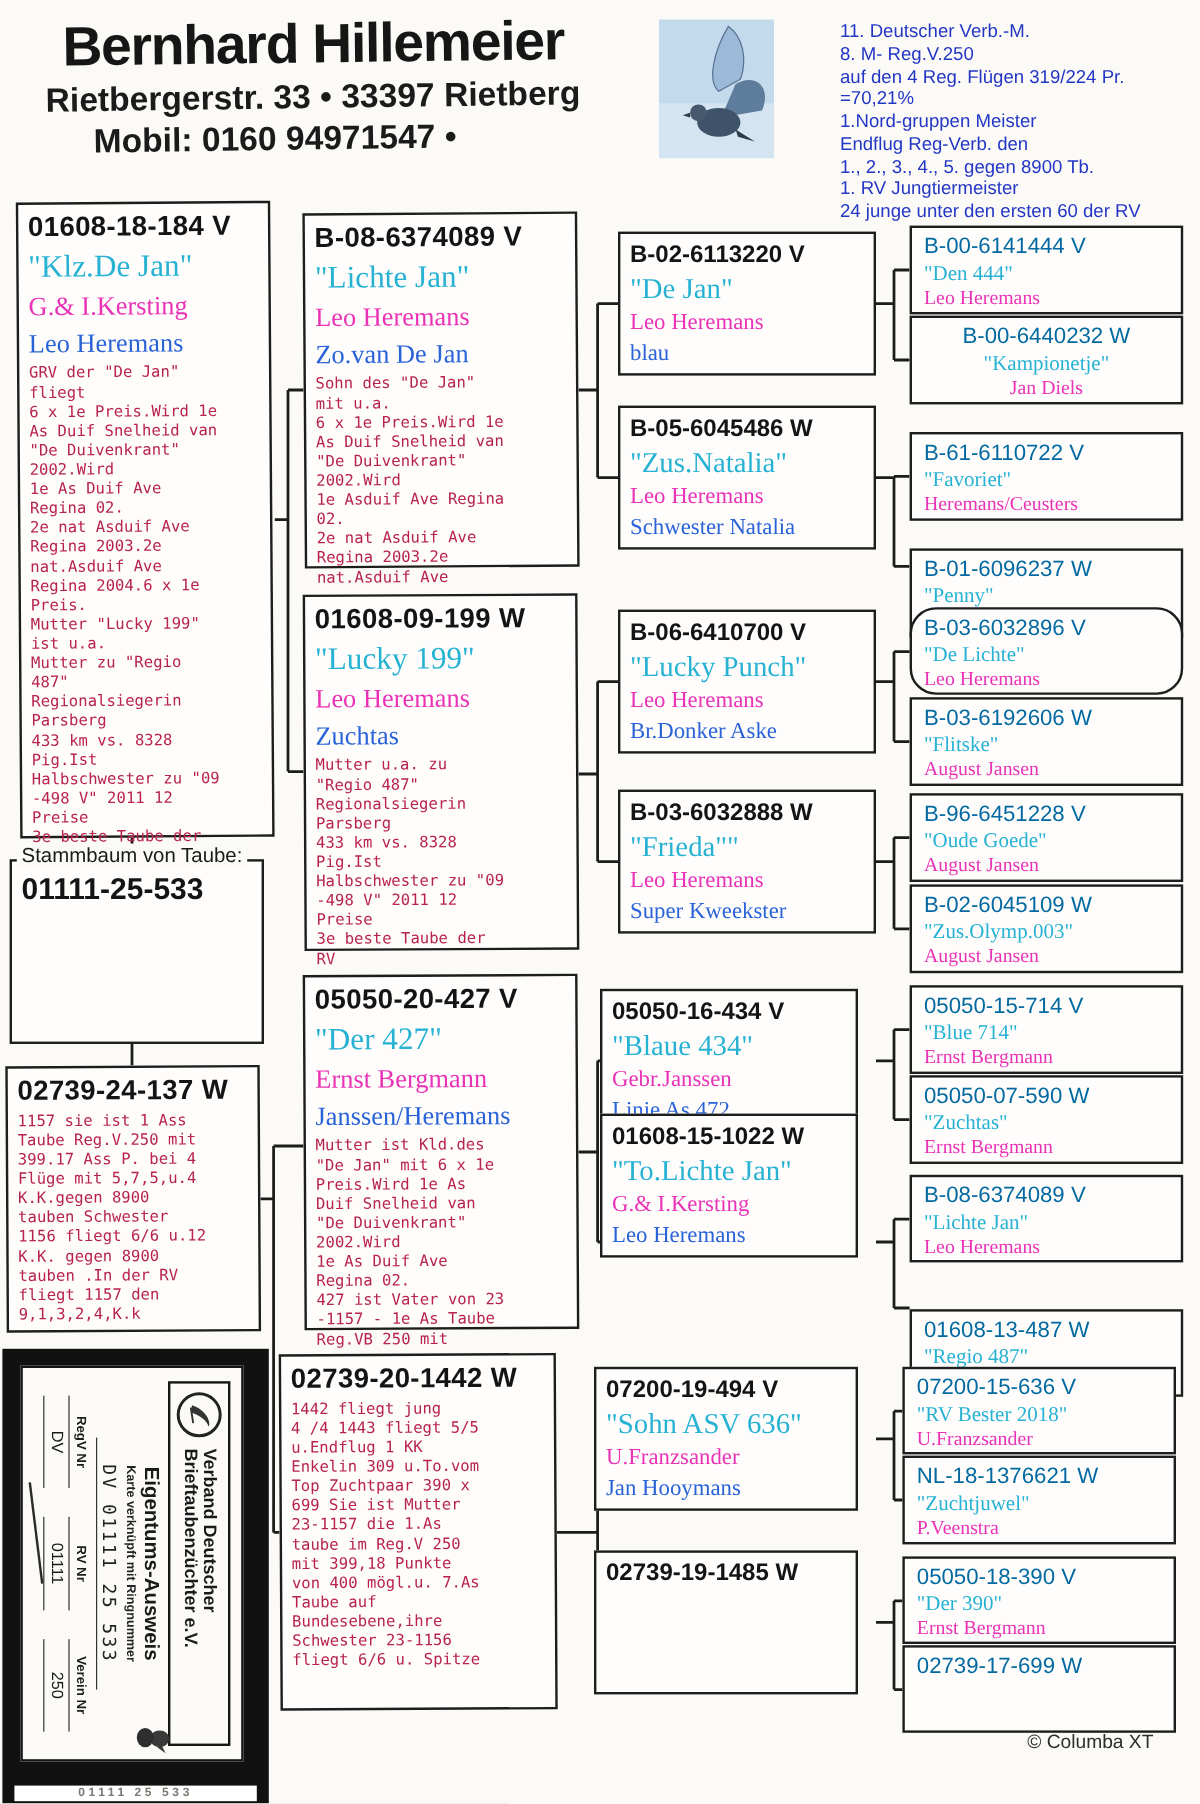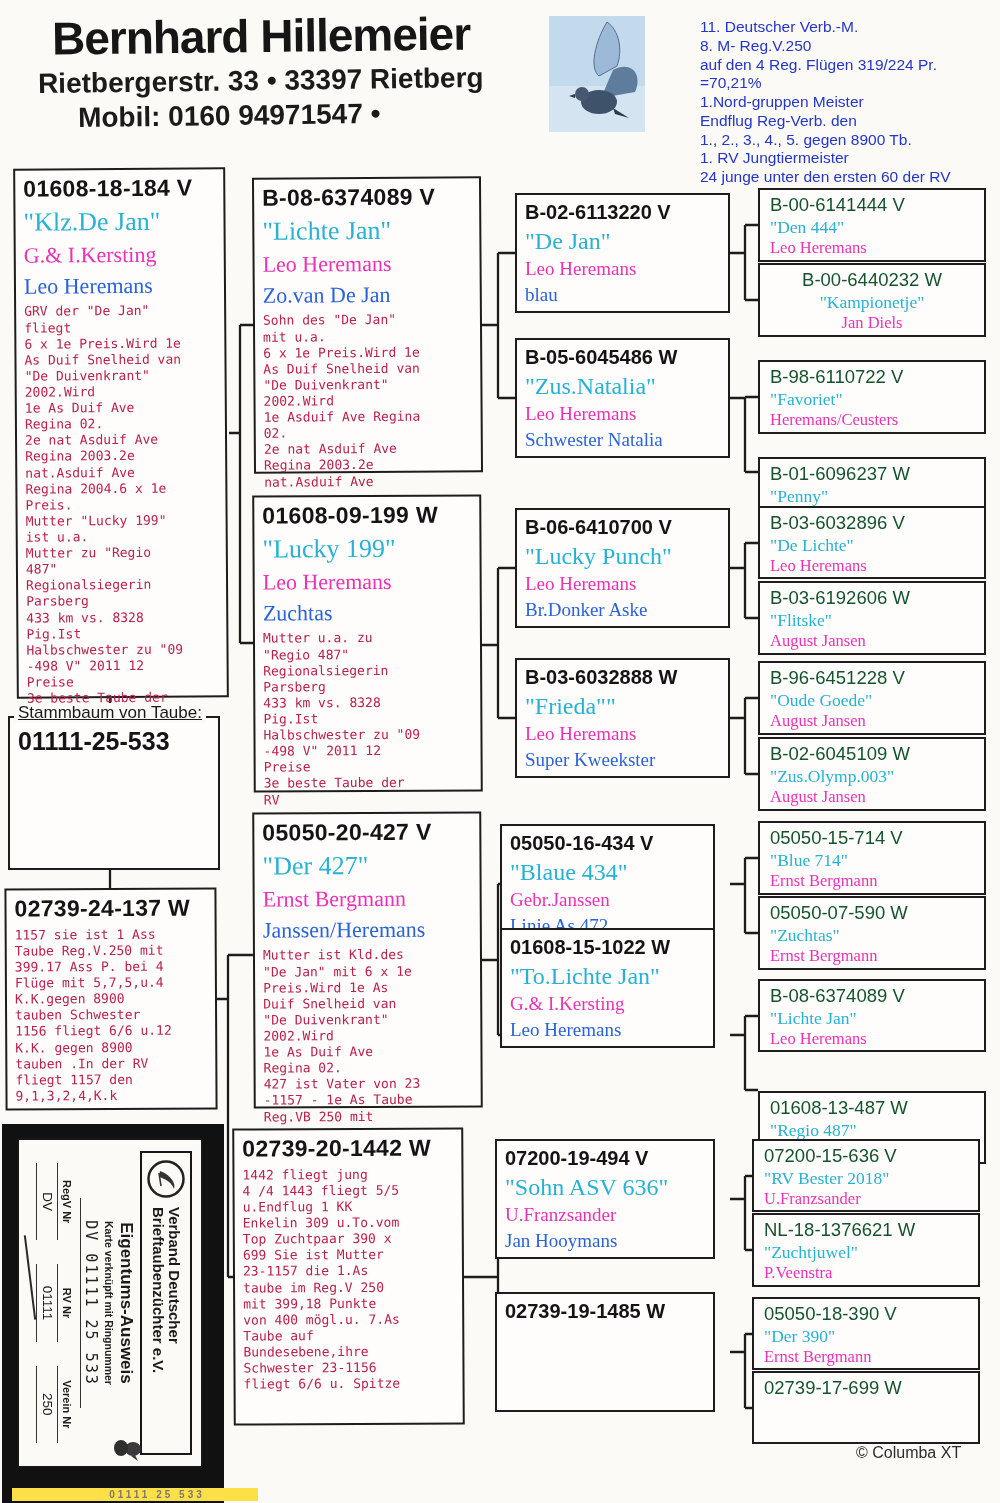--- a/index.html
+++ b/index.html
@@ -22,49 +22,49 @@
   .pbox{position:absolute;border:2.5px solid #1d1d1d;background:#fefdfb;padding:6px 8px;box-sizing:border-box;}
   .ring1{font:700 23px/1.12 "Liberation Sans",sans-serif;color:#141414;letter-spacing:.3px;}
   .cname{font:400 26px/1.12 "Liberation Serif",serif;color:#27b2d4;margin-top:5px;}
   .breeder{font:400 22px/1.15 "Liberation Serif",serif;color:#ea32b6;margin-top:6px;}
   .strain{font:400 22px/1.15 "Liberation Serif",serif;color:#2a63d8;margin-top:6px;}
   .notes{font:400 13px/1.24 "DejaVu Sans Mono",monospace;color:#b8224e;margin-top:5px;white-space:pre-line;}
   .ring3{font:600 20px/1.15 "Liberation Sans",sans-serif;color:#141414;}
   .cname3{font:400 24px/1.1 "Liberation Serif",serif;color:#27b2d4;margin-top:4px;}
   .breeder3{font:400 19px/1.2 "Liberation Serif",serif;color:#ea32b6;margin-top:4px;}
   .strain3{font:400 19px/1.2 "Liberation Serif",serif;color:#2a63d8;margin-top:3px;}
-  .ring4{font:400 18.5px/1.1 "Liberation Sans",sans-serif;color:#14532d;}
+  .ring4{font:400 18.5px/1.1 "Liberation Sans",sans-serif;color:#0369a1;}
   .cname4{font:400 17.5px/1.15 "Liberation Serif",serif;color:#27b2d4;margin-top:2px;}
   .breeder4{font:400 16.5px/1.12 "Liberation Serif",serif;color:#ea32b6;margin-top:2px;}
 
   
   .subj-frame{position:absolute;left:8px;top:716px;width:208px;height:150px;border:2px solid #1d1d1d;background:#fefdfb;}
   .subj-label{position:absolute;left:14px;top:703px;background:#fbfaf6;padding:0 4px;
-              font:400 17px/1.2 "Liberation Sans",sans-serif;color:#1a1a1a;text-decoration:underline;}
+              font:400 17px/1.2 "Liberation Sans",sans-serif;color:#1a1a1a;}
   .subj-ring{position:absolute;left:18px;top:728px;font:700 25px/1.1 "Liberation Sans",sans-serif;color:#141414;}
 
   
   .card-frame{position:absolute;left:2px;top:1124px;width:222px;height:379px;background:#111;}
   .card{position:absolute;left:201px;top:14px;width:330px;height:186px;transform-origin:top left;
         transform:rotate(90deg);border:2px solid #161616;background:#fbfaf7;padding:9px 11px;box-sizing:border-box;}
   .card-org{border:2px solid #161616;display:flex;align-items:center;gap:8px;padding:3px 6px;height:52px;box-sizing:border-box;}
   .card-org-text{font:700 15px/1.1 "Liberation Sans",sans-serif;color:#1a1a1a;}
   .card-title{font:700 17px/1.1 "Liberation Sans",sans-serif;color:#1a1a1a;text-align:center;margin-top:5px;}
   .card-sub{font:700 10.5px/1.2 "Liberation Sans",sans-serif;color:#222;text-align:center;margin-top:1px;}
   .card-ring{font:400 15px/1.2 "DejaVu Sans Mono",monospace;color:#222;text-align:center;letter-spacing:2px;margin-top:3px;
              border-bottom:1.5px solid #333;width:210px;margin-left:auto;margin-right:auto;padding-bottom:1px;}
   .card-fields{display:flex;justify-content:space-between;margin-top:7px;}
   .cf{flex:1;text-align:center;}
   .cf-label{font:700 11px/1.2 "Liberation Sans",sans-serif;color:#1c1c1c;}
   .cf-value{font:400 13.5px/1.3 "Liberation Sans",sans-serif;color:#1c1c1c;border-top:1.5px solid #333;
             border-bottom:1.5px solid #333;margin:2px 12px 0;padding:1px 0;}
   .pen-stroke{position:absolute;left:95px;bottom:10px;width:85px;height:2px;background:#2a2a2a;transform:rotate(-7deg);}
-  .scan-strip{position:absolute;left:10px;bottom:2px;width:202px;height:13px;background:#fde047;
+  .scan-strip{position:absolute;left:10px;bottom:2px;width:202px;height:13px;background:#ffffff;
               font:700 10px/13px "Liberation Sans",sans-serif;color:#7c7870;text-align:center;letter-spacing:3px;
-              filter:blur(.4px);padding-left:44px;}
+              filter:blur(.4px);}
   .footer{position:absolute;left:856px;top:1443px;font:400 16px/1.2 "Liberation Sans",sans-serif;color:#2d2d2d;}
 </style>
 </head>
 <body>
 
 <div class="page">
 
   <svg class="connectors" width="1000" height="1503" viewBox="0 0 1000 1503">
     <g stroke="#1c1c1c" stroke-width="2.3" fill="none">
       <path d="M229,433 H240 M240,325 V643 M240,325 H253 M240,643 H253"></path>
@@ -283,30 +283,30 @@
     <div class="ring4">B-00-6141444 V</div>
     <div class="cname4">"Den 444"</div>
     <div class="breeder4">Leo Heremans</div>
   </div>
   <div class="pbox" style="left:758px;top:263px;width:228px;height:74px;padding:5px 10px;text-align:center;">
     <div class="ring4">B-00-6440232 W</div>
     <div class="cname4">"Kampionetje"</div>
     <div class="breeder4">Jan Diels</div>
   </div>
   <div class="pbox" style="left:758px;top:360px;width:228px;height:74px;padding:5px 10px;">
-    <div class="ring4">B-98-6110722 V</div>
+    <div class="ring4">B-61-6110722 V</div>
     <div class="cname4">"Favoriet"</div>
     <div class="breeder4">Heremans/Ceusters</div>
   </div>
   <div class="pbox" style="left:758px;top:457px;width:228px;height:74px;padding:5px 10px;">
     <div class="ring4">B-01-6096237 W</div>
     <div class="cname4">"Penny"</div>
     <div class="breeder4">Heremans/Ceusters</div>
   </div>
-  <div class="pbox" style="left:758px;top:506px;width:228px;height:73px;padding:5px 10px;">
+  <div class="pbox" style="left:758px;top:506px;width:228px;height:73px;padding:5px 10px;border-radius:22px;">
     <div class="ring4">B-03-6032896 V</div>
     <div class="cname4">"De Lichte"</div>
     <div class="breeder4">Leo Heremans</div>
   </div>
   <div class="pbox" style="left:758px;top:581px;width:228px;height:74px;padding:5px 10px;">
     <div class="ring4">B-03-6192606 W</div>
     <div class="cname4">"Flitske"</div>
     <div class="breeder4">August Jansen</div>
   </div>
   <div class="pbox" style="left:758px;top:661px;width:228px;height:74px;padding:5px 10px;">

